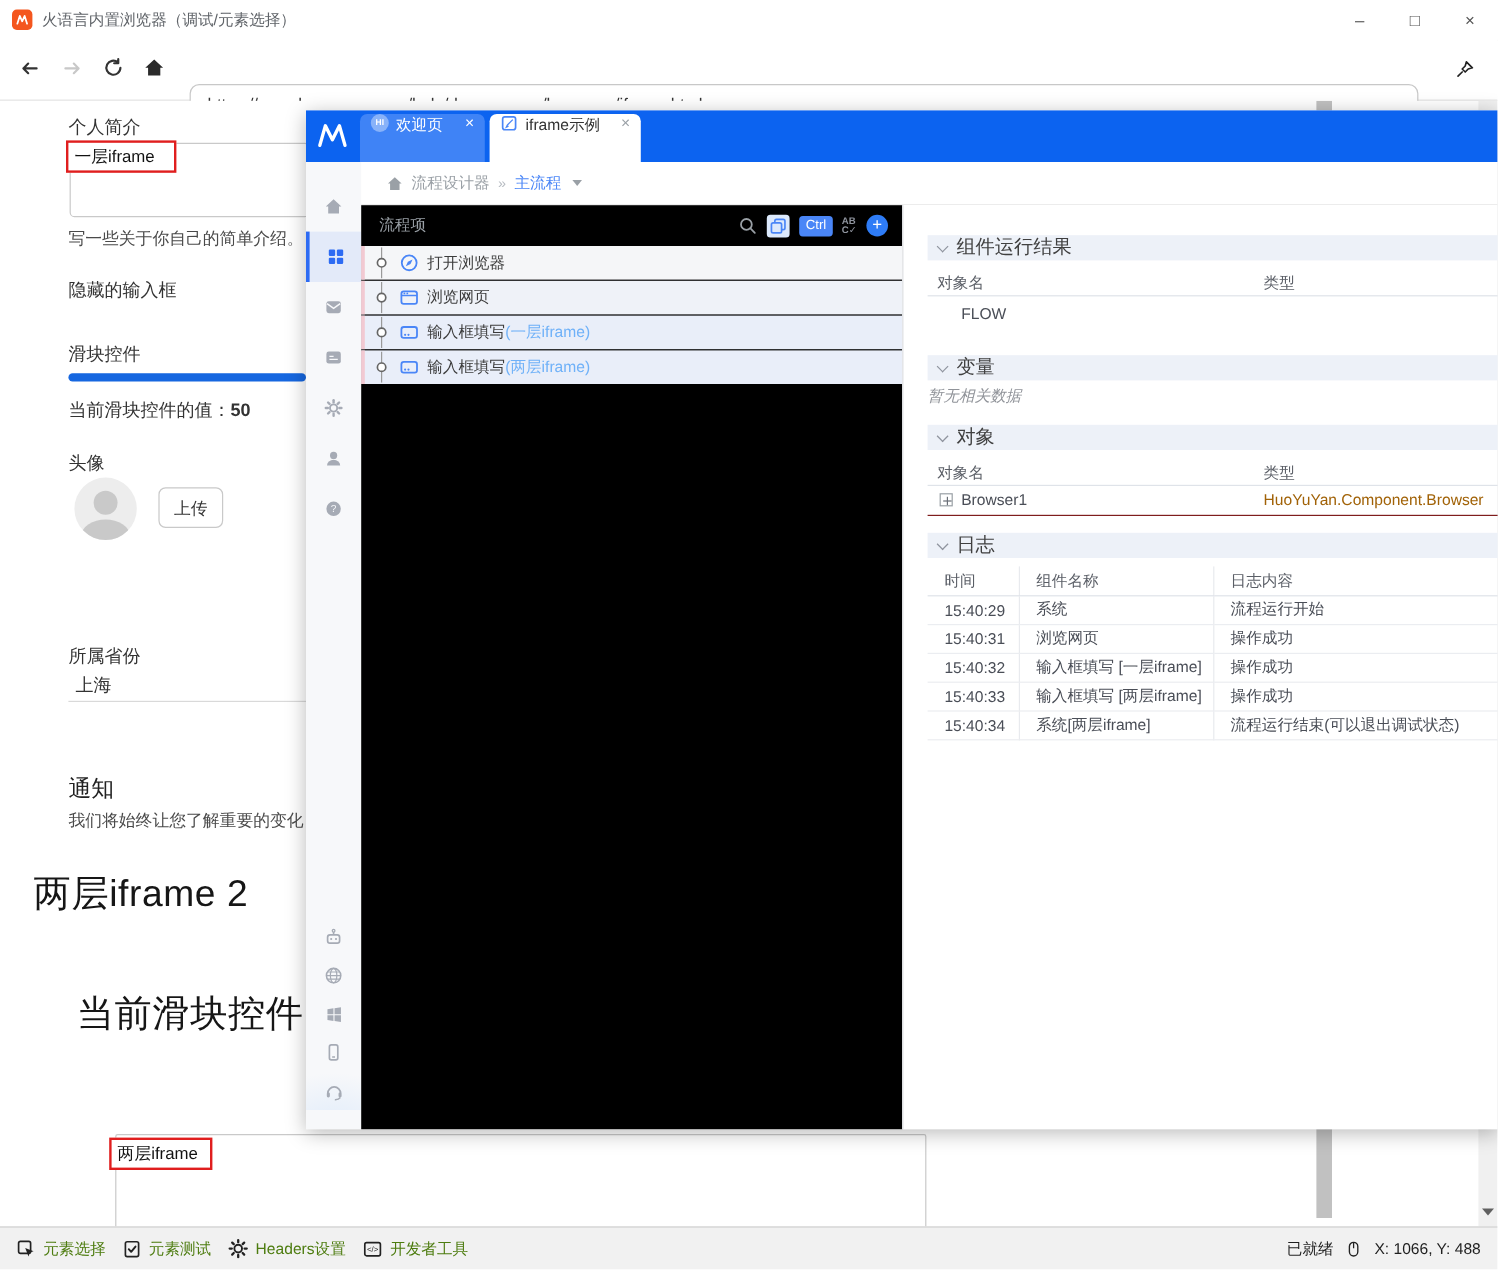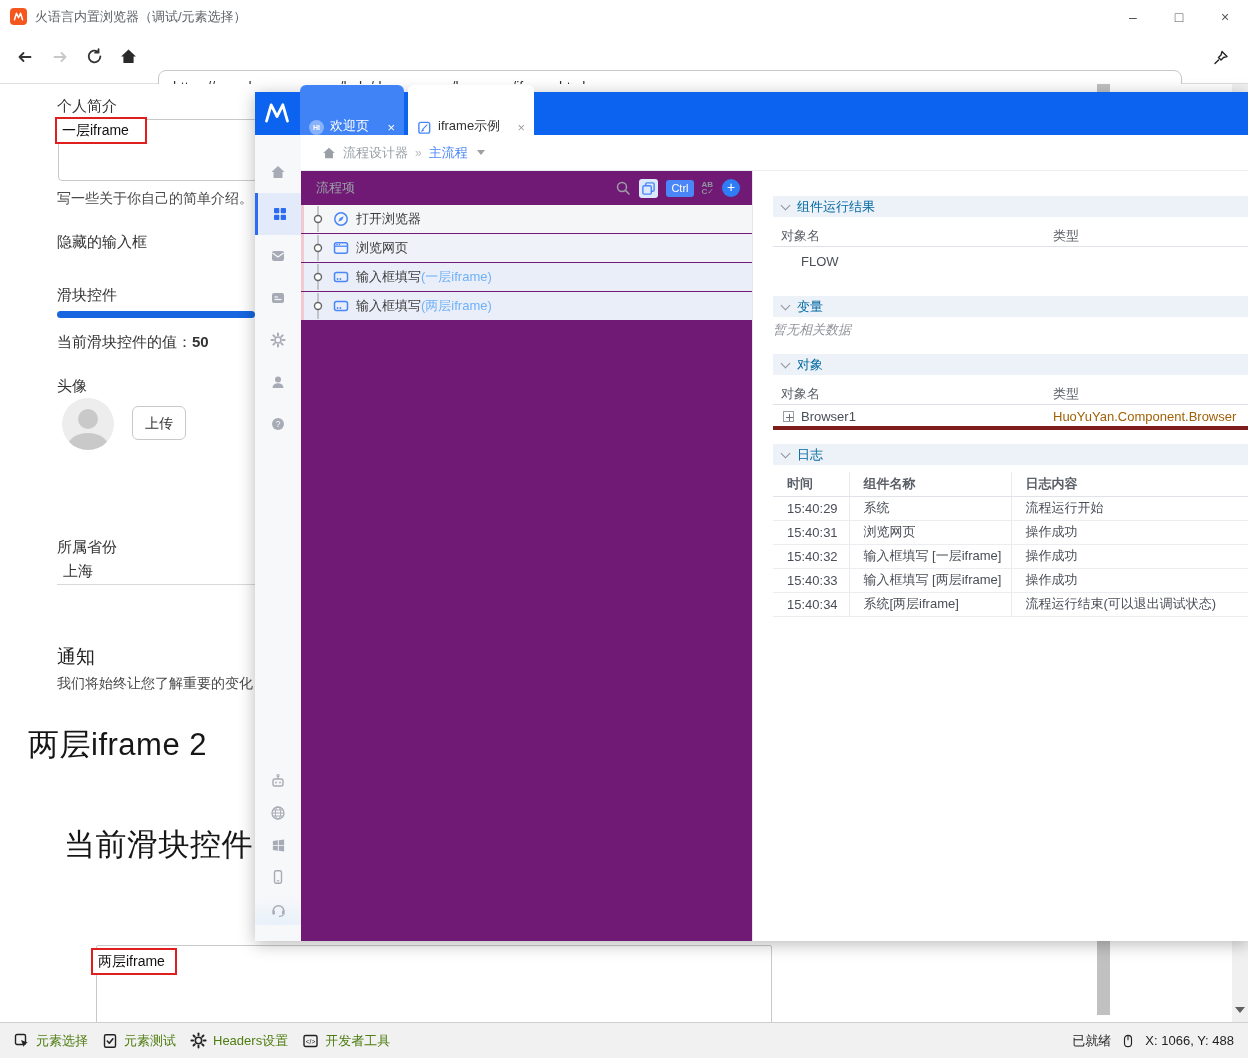--- a/index.html
+++ b/index.html
@@ -47,21 +47,21 @@
   .scroll-iframe{position:absolute;left:1097px;top:0;width:13px;height:931px;background:#c1c1c1}
   .scroll-main{position:absolute;left:1232px;top:0;width:16px;height:938px;background:#f0f0f0}
   .scroll-main .down{position:absolute;left:3px;bottom:9px;width:0;height:0;
     border-left:5px solid transparent;border-right:5px solid transparent;border-top:6px solid #606060}
 
   
   .overlay{position:absolute;left:255px;top:92px;width:993px;height:849px;z-index:5;
     box-shadow:0 3px 16px rgba(0,0,0,.28);background:#fff}
   .ov-titlebar{position:absolute;left:0;top:0;width:993px;height:43px;background:var(--overlay-blue)}
   .ov-logo{position:absolute;left:8px;top:8px}
-  .tab{position:absolute;bottom:0;height:50px;border-radius:6px 6px 0 0;display:flex;align-items:flex-end;padding:0 9px}
+  .tab{position:absolute;bottom:0;height:40px;border-radius:6px 6px 0 0;display:flex;align-items:flex-start;padding:0 9px}
   .tab1{left:45px;width:104px;background:var(--tab-blue);color:#fff}
   .tab2{left:153px;width:126px;background:#fff;color:#333}
   .tab .tlabel{font-size:13px;margin:0 6px}
   .tab .tclose{font-size:13px;margin-left:auto}
   .hi-circle{width:15px;height:15px;border-radius:50%;background:rgba(255,255,255,.38);
     display:flex;align-items:center;justify-content:center;font-size:7px;color:#fff;font-weight:bold}
 
   .ov-nav{position:absolute;left:46px;top:43px;width:947px;height:36px;background:#fff;
     border-bottom:1px solid #ececec;display:flex;align-items:center}
   .crumb{display:flex;align-items:center;margin-left:21px;gap:7px}
@@ -80,58 +80,58 @@
     border-left:10px solid #9aa0a6}
 
   .ov-sidebar{position:absolute;left:0;top:43px;width:46px;height:806px;background:#f7f8fa;
     display:flex;flex-direction:column;padding-top:16px;padding-bottom:16px}
   .sb-slot{width:46px;height:42px;display:flex;align-items:center;justify-content:center;flex:none}
   .sb-slot.active{background:#e3eaf9;border-left:3px solid #2d6bf3}
   .sb-slot-sm{width:46px;height:32px;display:flex;align-items:center;justify-content:center;flex:none}
   .sb-bottom{margin-top:auto;display:flex;flex-direction:column;
     background:radial-gradient(70px 55px at 50% 115%, #ddeafa, rgba(221,234,250,0))}
 
-  .ov-flow{position:absolute;left:46px;top:79px;width:451px;height:770px;background:#701a75}
+  .ov-flow{position:absolute;left:46px;top:79px;width:451px;height:770px;background:#000000}
   .flow-head{height:34px;display:flex;align-items:center;padding:0 12px 0 15px}
   .flow-title{font-size:13px;color:#9aa0a6}
   .flow-tools{margin-left:auto;display:flex;align-items:center;gap:8px}
   .chip{background:#dce9fc;border-radius:3px;padding:2px}
   .ctrl-badge{background:var(--link-blue);color:#fff;font-size:11px;border-radius:3px;
     padding:2px 5px;line-height:13px}
   .ab-ic{font-size:8px;color:#8f949e;font-weight:bold;line-height:7px;text-align:left}
   .plus-btn{width:18px;height:18px;border-radius:50%;background:var(--accent-blue);color:#fff;
     font-size:14px;line-height:17px;text-align:center}
   .flow-item{height:28px;margin:0 0 1px 0;display:flex;align-items:center;
     border-left:3px solid #f2c9d2;padding-left:7px}
   .fi-a{background:#f5f6f8}.fi-b{background:#eff2f8}.fi-c{background:#e9eef9}
   .fi-label{font-size:13px;color:#3c3c3c;margin-left:7px}
   .fi-suffix{font-size:13px;color:var(--suffix-blue)}
 
   .ov-right{position:absolute;left:497px;top:79px;width:496px;height:770px;background:#fff;
     border-left:1px solid #e4e6ea}
   .sec-band{position:absolute;left:20px;width:476px;height:21px;background:#edf1f8;
     display:flex;align-items:center;gap:8px;padding-left:9px}
-  .sec-title{font-size:13px;color:#0369a1}
+  .sec-title{font-size:16px;color:#404040}
   .chev{width:7px;height:7px;border-left:1.5px solid #8f949e;border-bottom:1.5px solid #8f949e;
     transform:rotate(-45deg);margin-top:-3px}
   .thead{position:absolute;left:20px;width:476px;height:22px;border-bottom:1px solid #dfe3e9;
     font-size:13px;color:#5a5e66}
   .thead .c1{position:absolute;left:8px;top:2px}
   .thead .c2{position:absolute;left:280px;top:2px}
   .trow{position:absolute;left:20px;width:476px;font-size:13px;color:#4a4e57}
   .empty-note{position:absolute;left:20px;font-size:13px;color:#909399;font-style:italic}
   .expand-box{display:inline-block;width:11px;height:11px;border:1px solid #9aa0a6;position:relative;
     vertical-align:-1px;margin-right:7px}
   .expand-box:before{content:"";position:absolute;left:2px;top:4.5px;width:7px;height:1px;background:#6a6f77}
   .expand-box:after{content:"";position:absolute;left:4.5px;top:2px;width:1px;height:7px;background:#6a6f77}
   .type-txt{color:#a16207}
 
   .logtable{position:absolute;left:20px;width:476px;font-size:13px;color:#4a4e57;
     border-collapse:collapse;table-layout:fixed}
-  .logtable th{font-weight:bold;text-align:left;color:#5a5e66;height:24px;
+  .logtable th{font-weight:normal;text-align:left;color:#5a5e66;height:24px;
     border-bottom:1px solid #dfe3e9;padding-left:14px}
   .logtable td{height:24px;border-bottom:1px solid #ebedf1;padding-left:14px;overflow:hidden;white-space:nowrap}
   .logtable .cA{width:76px}.logtable .cB{width:162px}
   .logtable th.cA,.logtable td.cA,.logtable th.cB,.logtable td.cB{border-right:1px solid #e8eaee}
 
   
   .statusbar{position:absolute;left:0;top:1022px;width:1248px;height:36px;background:#f1f1f1;
     border-top:1px solid #cfcfcf;display:flex;align-items:center;z-index:6}
   .sb-item{display:flex;align-items:center;gap:6px;font-size:13px;color:#4d7c0f;margin-left:14px}
   .sb-right{margin-left:auto;display:flex;align-items:center;gap:10px;margin-right:14px;
@@ -449,21 +449,21 @@
       <div class="empty-note" style="top:150px">暂无相关数据</div>
 
       <div class="sec-band" style="top:183px">
         <span class="chev"></span>
         <span class="sec-title">对象</span>
       </div>
       <div class="thead" style="top:212px">
         <span class="c1">对象名</span>
         <span class="c2">类型</span>
       </div>
-      <div class="trow" style="top:237px;height:22px;border-bottom:4px solid #7f1d1d">
+      <div class="trow" style="top:237px;height:22px;border-bottom:1px solid #7f1d1d">
         <span style="position:absolute;left:10px;top:1px"><span class="expand-box"></span><span>Browser1</span></span>
         <span class="type-txt" style="position:absolute;left:280px;top:1px">HuoYuYan.Component.Browser</span>
       </div>
 
       <div class="sec-band" style="top:273px">
         <span class="chev"></span>
         <span class="sec-title">日志</span>
       </div>
       <table class="logtable" style="top:301px">
         <tbody>

